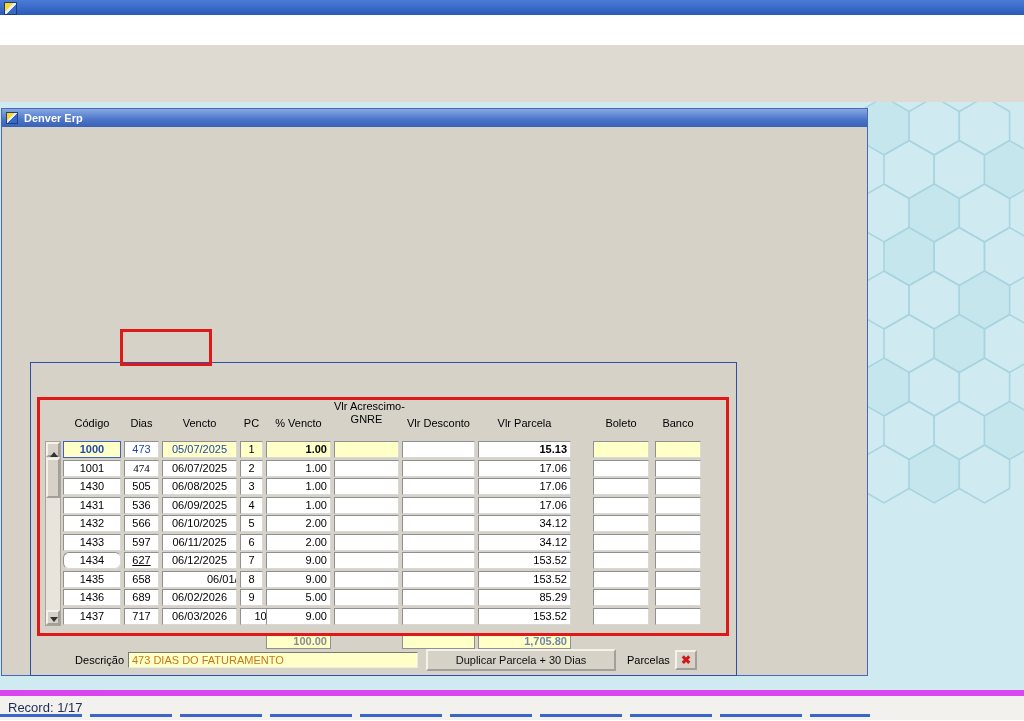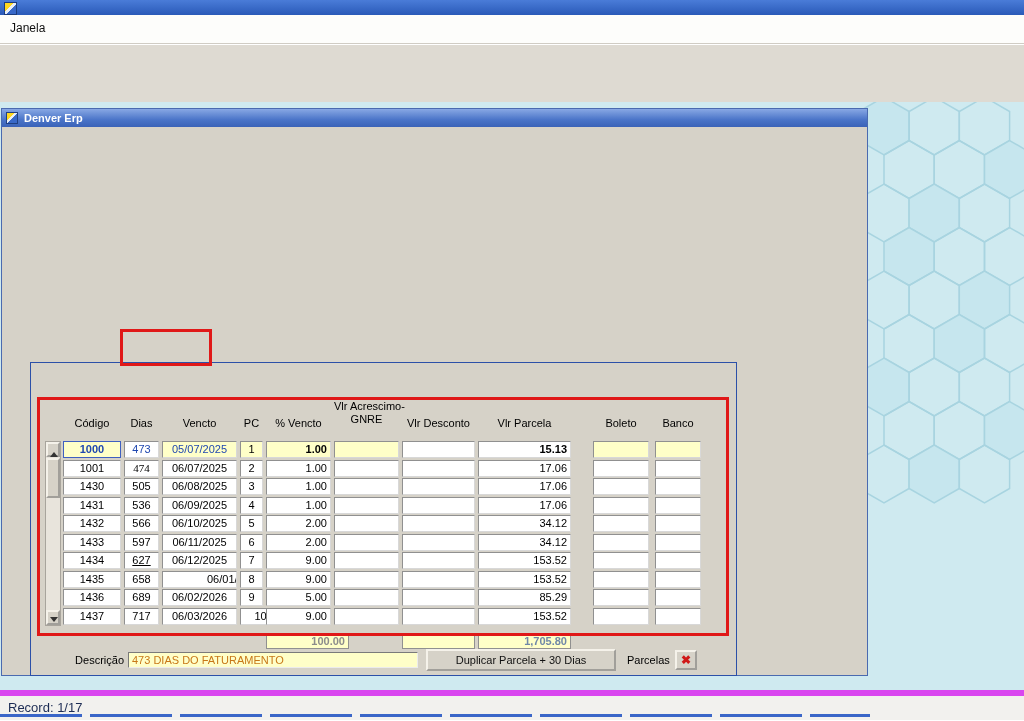--- a/index.html
+++ b/index.html
@@ -85,23 +85,20 @@
   .segs{position:absolute;left:0;top:714px;width:870px;height:3px;background:repeating-linear-gradient(to right,#3a66c8 0 82px,transparent 82px 90px);}
 </style>
 </head>
 <body>
 
 <div class="app">
 
   <div class="top-titlebar">
     <div class="app-icon"></div>
   </div>
-  <div class="menubar">
-    <div class="menu-item">Janela</div>
-  </div>
 
   <div class="toolbar">
     <div class="btn tb" style="left:128px">
         <span class="ic ic-disk"></span>
       </div>
     <div class="btn tb" style="left:152px">
         <span class="ic ic-win"></span>
       </div>
     <div class="btn tb" style="left:176px">
         <span class="ic ic-print"></span>
@@ -381,21 +378,21 @@
         <div class="cell" style="left: 32px; top: 152.5px; width: 58px; text-align: center;">1433</div>
         <div class="cell" style="left: 93px; top: 152.5px; width: 35px; text-align: center;">597</div>
         <div class="cell" style="left: 131px; top: 152.5px; width: 75px; text-align: center;">06/11/2025</div>
         <div class="cell" style="left: 209px; top: 152.5px; width: 23px; text-align: center;">6</div>
         <div class="cell" style="left: 235px; top: 152.5px; width: 65px; text-align: right;">2.00</div>
         <div class="cell" style="left: 303px; top: 152.5px; width: 65px; text-align: right;"></div>
         <div class="cell" style="left: 371px; top: 152.5px; width: 73px; text-align: right;"></div>
         <div class="cell" style="left: 447px; top: 152.5px; width: 93px; text-align: right;">34.12</div>
         <div class="cell" style="left: 562px; top: 152.5px; width: 56px; text-align: left;"></div>
         <div class="cell" style="left: 624px; top: 152.5px; width: 46px; text-align: left;"></div>
-        <div class="cell" style="left: 32px; top: 171px; width: 58px; text-align: center;">1434</div>
+        <div class="cell" style="left: 32px; top: 171px; width: 58px; text-align: center; border-radius: 6px;">1434</div>
         <div class="cell" style="left: 93px; top: 171px; width: 35px; text-align: center; text-decoration: underline;">627</div>
         <div class="cell" style="left: 131px; top: 171px; width: 75px; text-align: center;">06/12/2025</div>
         <div class="cell" style="left: 209px; top: 171px; width: 23px; text-align: center;">7</div>
         <div class="cell" style="left: 235px; top: 171px; width: 65px; text-align: right;">9.00</div>
         <div class="cell" style="left: 303px; top: 171px; width: 65px; text-align: right;"></div>
         <div class="cell" style="left: 371px; top: 171px; width: 73px; text-align: right;"></div>
         <div class="cell" style="left: 447px; top: 171px; width: 93px; text-align: right;">153.52</div>
         <div class="cell" style="left: 562px; top: 171px; width: 56px; text-align: left;"></div>
         <div class="cell" style="left: 624px; top: 171px; width: 46px; text-align: left;"></div>
         <div class="cell" style="left: 32px; top: 189.5px; width: 58px; text-align: center;">1435</div>
@@ -423,21 +420,21 @@
         <div class="cell" style="left: 131px; top: 226.5px; width: 75px; text-align: center;">06/03/2026</div>
         <div class="cell" style="left: 209px; top: 226.5px; width: 41px; text-align: center;">10</div>
         <div class="cell" style="left: 235px; top: 226.5px; width: 65px; text-align: right;">9.00</div>
         <div class="cell" style="left: 303px; top: 226.5px; width: 65px; text-align: right;"></div>
         <div class="cell" style="left: 371px; top: 226.5px; width: 73px; text-align: right;"></div>
         <div class="cell" style="left: 447px; top: 226.5px; width: 93px; text-align: right;">153.52</div>
         <div class="cell" style="left: 562px; top: 226.5px; width: 56px; text-align: left;"></div>
         <div class="cell" style="left: 624px; top: 226.5px; width: 46px; text-align: left;"></div>
       </div>
 
-    <div class="totcell" style="left:235px;top:270px;width:83px;color:#8c8c8c">100.00</div>
+    <div class="totcell" style="left:235px;top:270px;width:65px;color:#8c8c8c">100.00</div>
     <div class="totcell" style="left:371px;top:270px;width:73px"></div>
     <div class="totcell" style="left:447px;top:270px;width:93px;color:#7088a8">1,705.80</div>
 
     <div class="lbl r" style="left:35px;top:290px;width:58px">Descrição</div>
     <div class="fld" style="left:97px;top:289px;width:290px;background:#ffffc8;color:#c87818">473 DIAS DO FATURAMENTO</div>
     <div class="btn" style="left:395px;top:286px;width:190px;height:22px;line-height:18px">Duplicar Parcela + 30 Dias</div>
     <div class="lbl r" style="left:596px;top:290px;width:40px">Parcelas</div>
     <div class="btn" style="left:644px;top:287px;width:22px;height:20px;line-height:16px"><span style="color:#d01818;font-weight:bold;font-size:12px">✖</span></div>
   </div>
 

